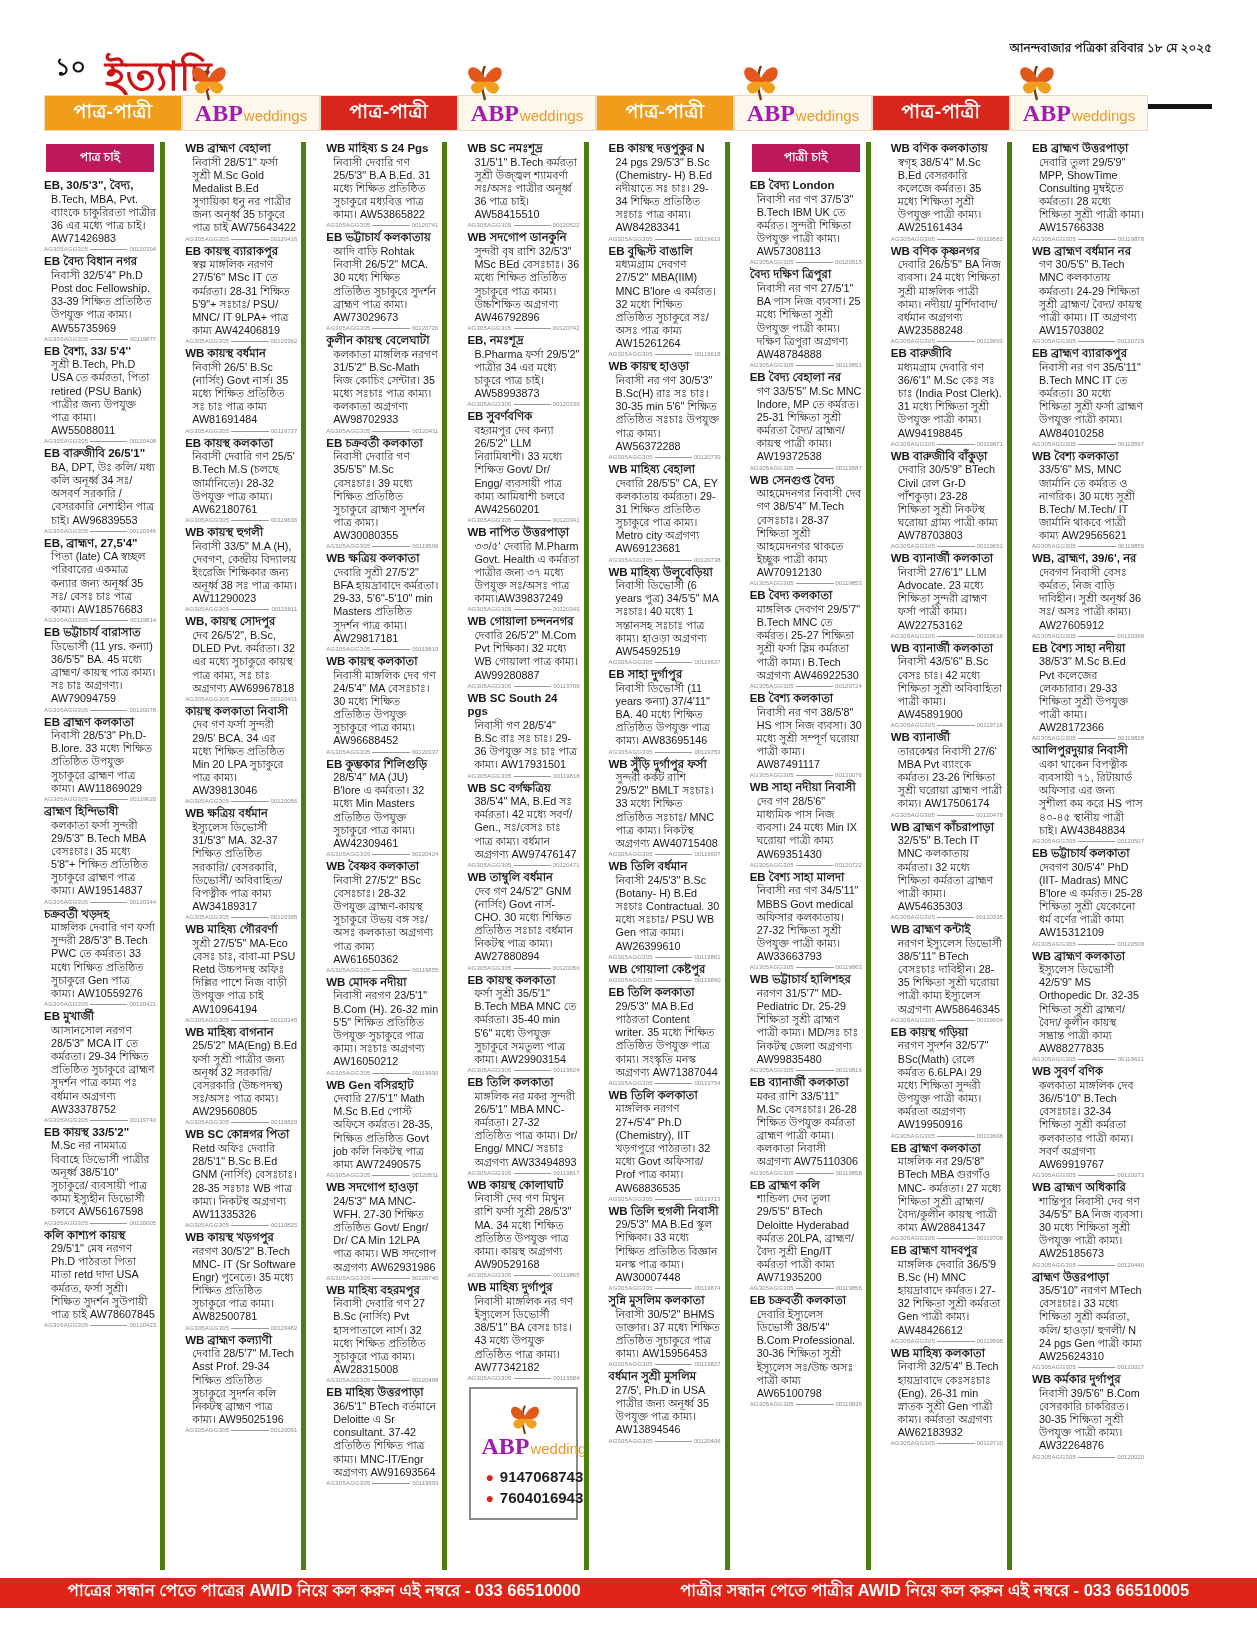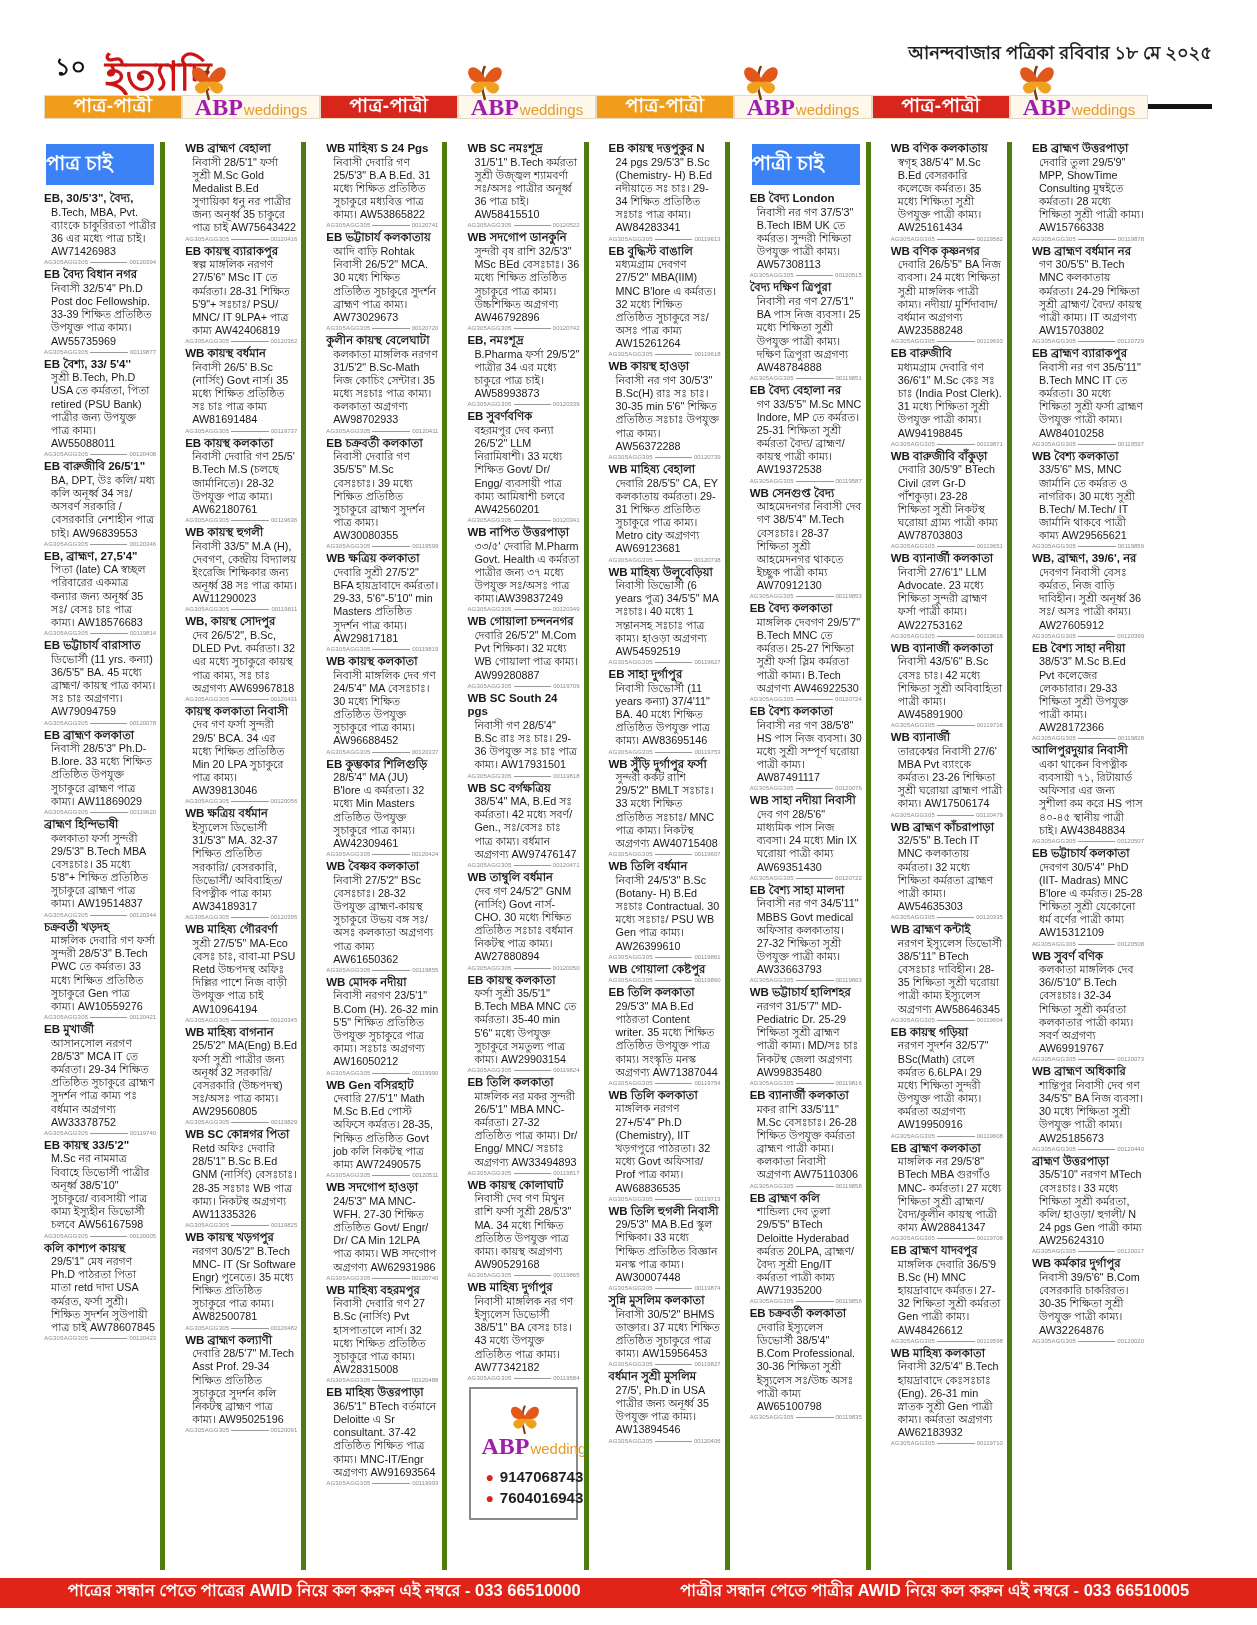--- a/index.html
+++ b/index.html
@@ -3,38 +3,38 @@
 <meta charset="utf-8">
 <style>
   html,body{margin:0;padding:0;}
   body{width:1257px;height:1625px;position:relative;background:#ffffff;
        font-family:"Liberation Sans","DejaVu Sans",sans-serif;color:#1a1a1a;overflow:hidden;}
   
   .page-num{position:absolute;left:55px;top:48px;font-size:24px;font-weight:bold;color:#111;}
   .masthead-rule{position:absolute;left:63px;right:45px;top:104px;height:5px;background:#141414;}
   .masthead{position:absolute;left:95px;top:56px;background:#fff;padding:0 14px 2px 10px;
             font-size:40px;font-weight:bold;color:#cc1414;line-height:1;}
-  .dateline{position:absolute;right:45px;top:39px;font-size:18px;font-weight:bold;color:#222;}
+  .dateline{position:absolute;right:45px;top:39px;font-size:12px;font-weight:bold;color:#222;}
   
-  .banner{position:absolute;left:44px;top:95px;width:1104px;height:24px;display:flex;}
+  .banner{position:absolute;left:44px;top:95px;width:1104px;height:36px;display:flex;}
   .banner-cell{flex:1;display:flex;align-items:center;justify-content:center;position:relative;
                border:1px solid #e5d9c2;}
   .banner-cell.orange{background:#f09d1c;}
   .banner-cell.red{background:#d8261c;}
   .banner-cell.abp{background:#fdf7ec;}
   .patra-label{color:#fff;font-weight:bold;font-size:19px;letter-spacing:.5px;}
   .abp-logo{line-height:1;white-space:nowrap;}
   .abp-a{font-family:"Liberation Serif",serif;font-weight:bold;font-size:24px;color:#a21caf;}
   .abp-w{font-size:15px;color:#e89b28;margin-left:1px;}
   .butterfly{position:absolute;left:2px;top:-38px;width:48px;height:48px;z-index:3;}
   
   .columns{position:absolute;left:44px;top:142px;width:1104px;height:1428px;display:flex;overflow:hidden;}
   .col{flex:1;min-width:0;overflow:hidden;padding-right:4px;}
   .col + .col{border-left:5px solid #4d7c0f;padding-left:20px;}
-  .sec-head{background:#3b82f6;color:#fff;font-weight:bold;font-size:20px;
+  .sec-head{background:#be185d;color:#fff;font-weight:bold;font-size:12px;text-align:center;
             padding:4px 0;margin:2px 2px 7px 2px;}
   .ad{margin-bottom:3px;}
   .ad-title{font-weight:bold;font-size:11.5px;line-height:1.18;}
   .ad-body{font-size:10.8px;line-height:1.22;padding-left:7px;}
   .ad-sep{display:flex;align-items:center;gap:2px;margin:1px 0 2px 0;}
   .ad-agency{font-size:6px;color:#8a8a8a;letter-spacing:.2px;}
   .ad-dash{flex:1;border-bottom:1px solid #9a9a9a;height:1px;}
   .ad-ref{font-size:6px;color:#8a8a8a;}
   
   .contact-box{border:2px solid #8a8a8a;margin:6px 2px 0 2px;padding:10px 6px 12px 10px;position:relative;}
@@ -1038,20 +1038,29 @@
         <div class="ad">
     <div class="ad-title">EB ভট্টাচার্য কলকাতা</div>
     <div class="ad-body">দেবগণ 30/5'4" PhD (IIT- Madras) MNC B'lore এ কর্মরত। 25-28 শিক্ষিতা সুশ্রী যেকোনো ধর্ম বর্ণের পাত্রী কাম্য AW15312109</div>
     <div class="ad-sep">
       <span class="ad-agency">AG305AGG305</span>
       <span class="ad-dash"></span>
       <span class="ad-ref">00120508</span>
     </div>
   </div>
         <div class="ad">
+    <div class="ad-title">WB ব্রাহ্মণ কলকাতা</div>
+    <div class="ad-body">ইস্যুলেস ডিভোর্সী 42/5'9" MS Orthopedic Dr. 32-35 শিক্ষিতা সুশ্রী ব্রাহ্মণ/ বৈদ্য/ কুলীন কায়স্থ সম্ভ্রান্ত পাত্রী কাম্য AW88277835</div>
+    <div class="ad-sep">
+      <span class="ad-agency">AG305AGG305</span>
+      <span class="ad-dash"></span>
+      <span class="ad-ref">00119621</span>
+    </div>
+  </div>
+        <div class="ad">
     <div class="ad-title">WB সুবর্ণ বণিক</div>
     <div class="ad-body">কলকাতা মাঙ্গলিক দেব 36//5'10" B.Tech বেসঃচাঃ। 32-34 শিক্ষিতা সুশ্রী কর্মরতা কলকাতার পাত্রী কাম্য। সবর্ণ অগ্রগণ্য AW69919767</div>
     <div class="ad-sep">
       <span class="ad-agency">AG305AGG305</span>
       <span class="ad-dash"></span>
       <span class="ad-ref">00120073</span>
     </div>
   </div>
         <div class="ad">
     <div class="ad-title">WB ব্রাহ্মণ অধিকারি</div>

